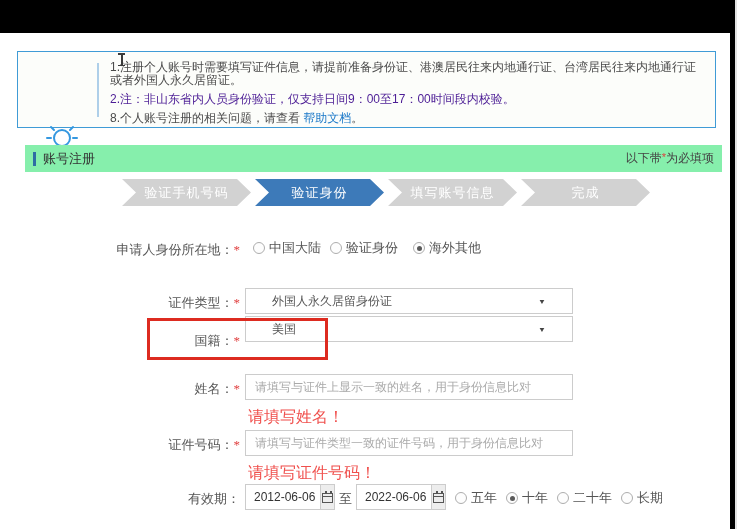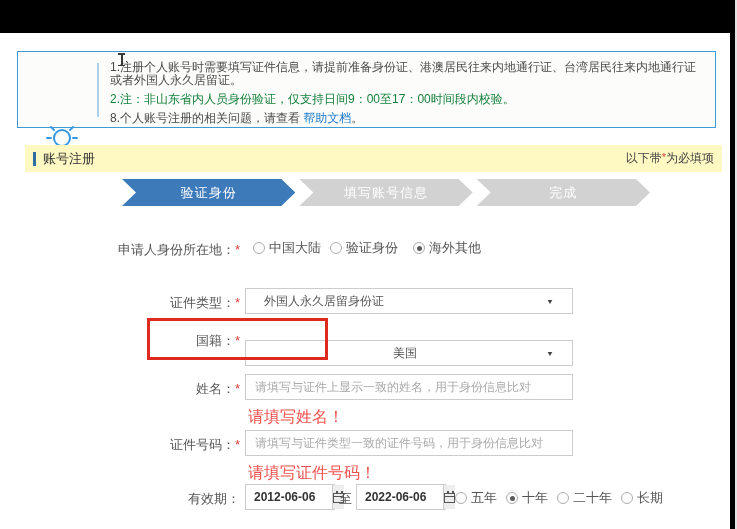--- a/index.html
+++ b/index.html
@@ -8,60 +8,60 @@
   
   .top-black{position:absolute;left:0;top:0;width:737px;height:33px;background:#000;}
   .right-black{position:absolute;left:730px;top:0;width:5px;height:529px;background:#000;}
   .right-gray{position:absolute;left:735px;top:0;width:2px;height:529px;background:#e3e3e3;}
   
   .notice{position:absolute;left:17px;top:51px;width:697px;height:75px;border:1px solid #3f9bd6;background:#fcfdfa;}
   .bulb{position:absolute;left:26px;top:68px;width:36px;height:40px;}
   .notice-divider{position:absolute;left:79px;top:11px;width:2px;height:54px;background:#aecfe9;}
   .notice-text{position:absolute;left:92px;top:9px;width:590px;display:flex;flex-direction:column;gap:6px;line-height:13px;}
   .n-dark{color:#4a4a4a;}
-  .n-red{color:#15803d;}
+  .n-red{color:#4c1d95;}
   .n-link{color:#1a78c8;cursor:pointer;}
   
   .ibeam{position:absolute;left:117px;top:52px;width:9px;height:14px;}
   .ibeam .stem{position:absolute;left:4px;top:1px;width:1.5px;height:12px;background:#3a3a3a;}
   .ibeam .cap{position:absolute;left:1px;width:7px;height:1.5px;background:#3a3a3a;}
   .ibeam .cap.b{top:12.5px;} .ibeam .cap.t{top:1px;}
   
-  .band{position:absolute;left:25px;top:145px;width:697px;height:27px;background:#fef9c3;
+  .band{position:absolute;left:25px;top:145px;width:697px;height:27px;background:#86efac;
         display:flex;align-items:center;justify-content:space-between;padding:0 8px;box-sizing:border-box;}
   .band-left{display:flex;align-items:center;gap:7px;}
   .band-bar{width:3px;height:14px;background:#2e6da4;}
   .band-title{font-size:13px;color:#333;}
   .band-note{font-size:12px;color:#444;}
   .star{color:#e03e3e;}
   .band-note .star{font-size:11px;vertical-align:1px;}
   
   .steps{position:absolute;left:122px;top:179px;width:528px;height:27px;display:flex;gap:4px;}
   .step{flex:1;display:flex;align-items:center;justify-content:center;background:#d2d2d2;color:#fff;
         font-size:13px;letter-spacing:1px;
         clip-path:polygon(0 0,calc(100% - 14px) 0,100% 50%,calc(100% - 14px) 100%,0 100%,14px 50%);}
   .step.active{background:#3d7ab9;}
   
-  .flabel{position:absolute;left:30px;width:210px;text-align:right;font-size:13px;color:#555;}
+  .flabel{position:absolute;left:30px;width:210px;text-align:right;font-size:13px;color:#555;font-family:Liberation Serif, serif;}
   .radio{display:inline-flex;align-items:center;gap:4px;font-size:13px;color:#555;cursor:pointer;}
   .rb{width:12px;height:12px;border-radius:50%;border:1px solid #adadad;background:#fdfdfd;box-sizing:border-box;position:relative;flex:none;}
   .radio.checked .rb::after{content:"";position:absolute;left:2.5px;top:2.5px;width:5px;height:5px;border-radius:50%;background:#5a5a5a;}
   .selectbox{position:absolute;left:245px;width:328px;height:26px;border:1px solid #ccc;background:#fff;
-             display:flex;align-items:center;box-sizing:border-box;padding:0 18px;cursor:pointer;}
+             display:flex;align-items:center;box-sizing:border-box;padding:0 26px;cursor:pointer;}
   .selectbox .val{flex:1;font-size:12px;color:#555;}
   .caret{font-size:8px;color:#444;transform:scaleY(.85);}
   .tinput{position:absolute;left:245px;width:328px;height:26px;border:1px solid #ccc;box-sizing:border-box;
           padding:0 9px;font-size:12px;color:#333;font-family:"Liberation Sans","DejaVu Sans",sans-serif;}
   .tinput::placeholder{color:#aaa;opacity:1;}
   .err{position:absolute;left:248px;font-size:16px;color:#f0504d;}
   .annotation{position:absolute;left:147px;top:318px;width:181px;height:42px;border:3px solid #dd2b20;box-sizing:border-box;pointer-events:none;}
   
   .dwrap{position:absolute;top:484px;height:26px;border:1px solid #ccc;background:#fff;box-sizing:border-box;display:flex;}
-  .dwrap input{border:0;width:66px;padding:0 12px 0 8px;font-size:12px;color:#333;background:transparent;
-               font-family:"Liberation Sans","DejaVu Sans",sans-serif;font-weight:bold;}
+  .dwrap input{border:0;width:66px;padding:0 0 0 8px;font-size:12px;color:#333;background:transparent;
+               font-family:"Liberation Sans","DejaVu Sans",sans-serif;}
   .calbtn{width:22px;border-left:1px solid #ccc;background:#ededed;display:flex;align-items:center;justify-content:center;cursor:pointer;}
   .cal{width:11px;height:10px;border:1px solid #555;position:relative;box-sizing:border-box;margin-top:2px;}
   .cal::before{content:"";position:absolute;top:2px;left:0;right:0;height:1px;background:#555;}
   .cal::after{content:"";position:absolute;top:-3px;left:2px;width:1.5px;height:3px;background:#555;box-shadow:5px 0 0 #555;}
   .to{position:absolute;left:339px;top:490px;font-size:13px;color:#555;}
   .vradios{position:absolute;left:455px;top:489px;display:flex;gap:9px;}
 </style>
 </head>
 <body>
 
@@ -102,20 +102,21 @@
 
   <div class="band">
     <div class="band-left">
       <div class="band-bar"></div>
       <div class="band-title">账号注册</div>
     </div>
     <div class="band-note"><span>以下带</span><span class="star">*</span><span>为必填项</span></div>
   </div>
 
   <div class="steps">
+    <div class="step">验证手机号码</div>
     <div class="step active">验证身份</div>
     <div class="step">填写账号信息</div>
     <div class="step">完成</div>
   </div>
 
   <div class="flabel" style="top:241px;"><span>申请人身份所在地：</span><span class="star">*</span></div>
   <label class="radio" style="position:absolute;left:253px;top:239px;">
       <span class="rb"></span>
       <span>中国大陆</span>
     </label>
@@ -128,21 +129,21 @@
       <span>海外其他</span>
     </label>
 
   <div class="flabel" style="top:294px;"><span>证件类型：</span><span class="star">*</span></div>
   <div class="selectbox" style="top:288px;">
     <span class="val">外国人永久居留身份证</span>
     <span class="caret">▼</span>
   </div>
 
   <div class="flabel" style="top:332px;"><span>国籍：</span><span class="star">*</span></div>
-  <div class="selectbox" style="top:340px;text-align:center;">
+  <div class="selectbox" style="top:316px;">
     <span class="val">美国</span>
     <span class="caret">▼</span>
   </div>
   <div class="annotation"></div>
 
   <div class="flabel" style="top:380px;"><span>姓名：</span><span class="star">*</span></div>
   <input class="tinput" style="top: 374px;" placeholder="请填写与证件上显示一致的姓名，用于身份信息比对">
   <div class="err" style="top:407px;">请填写姓名！</div>
 
   <div class="flabel" style="top:436px;"><span>证件号码：</span><span class="star">*</span></div>

